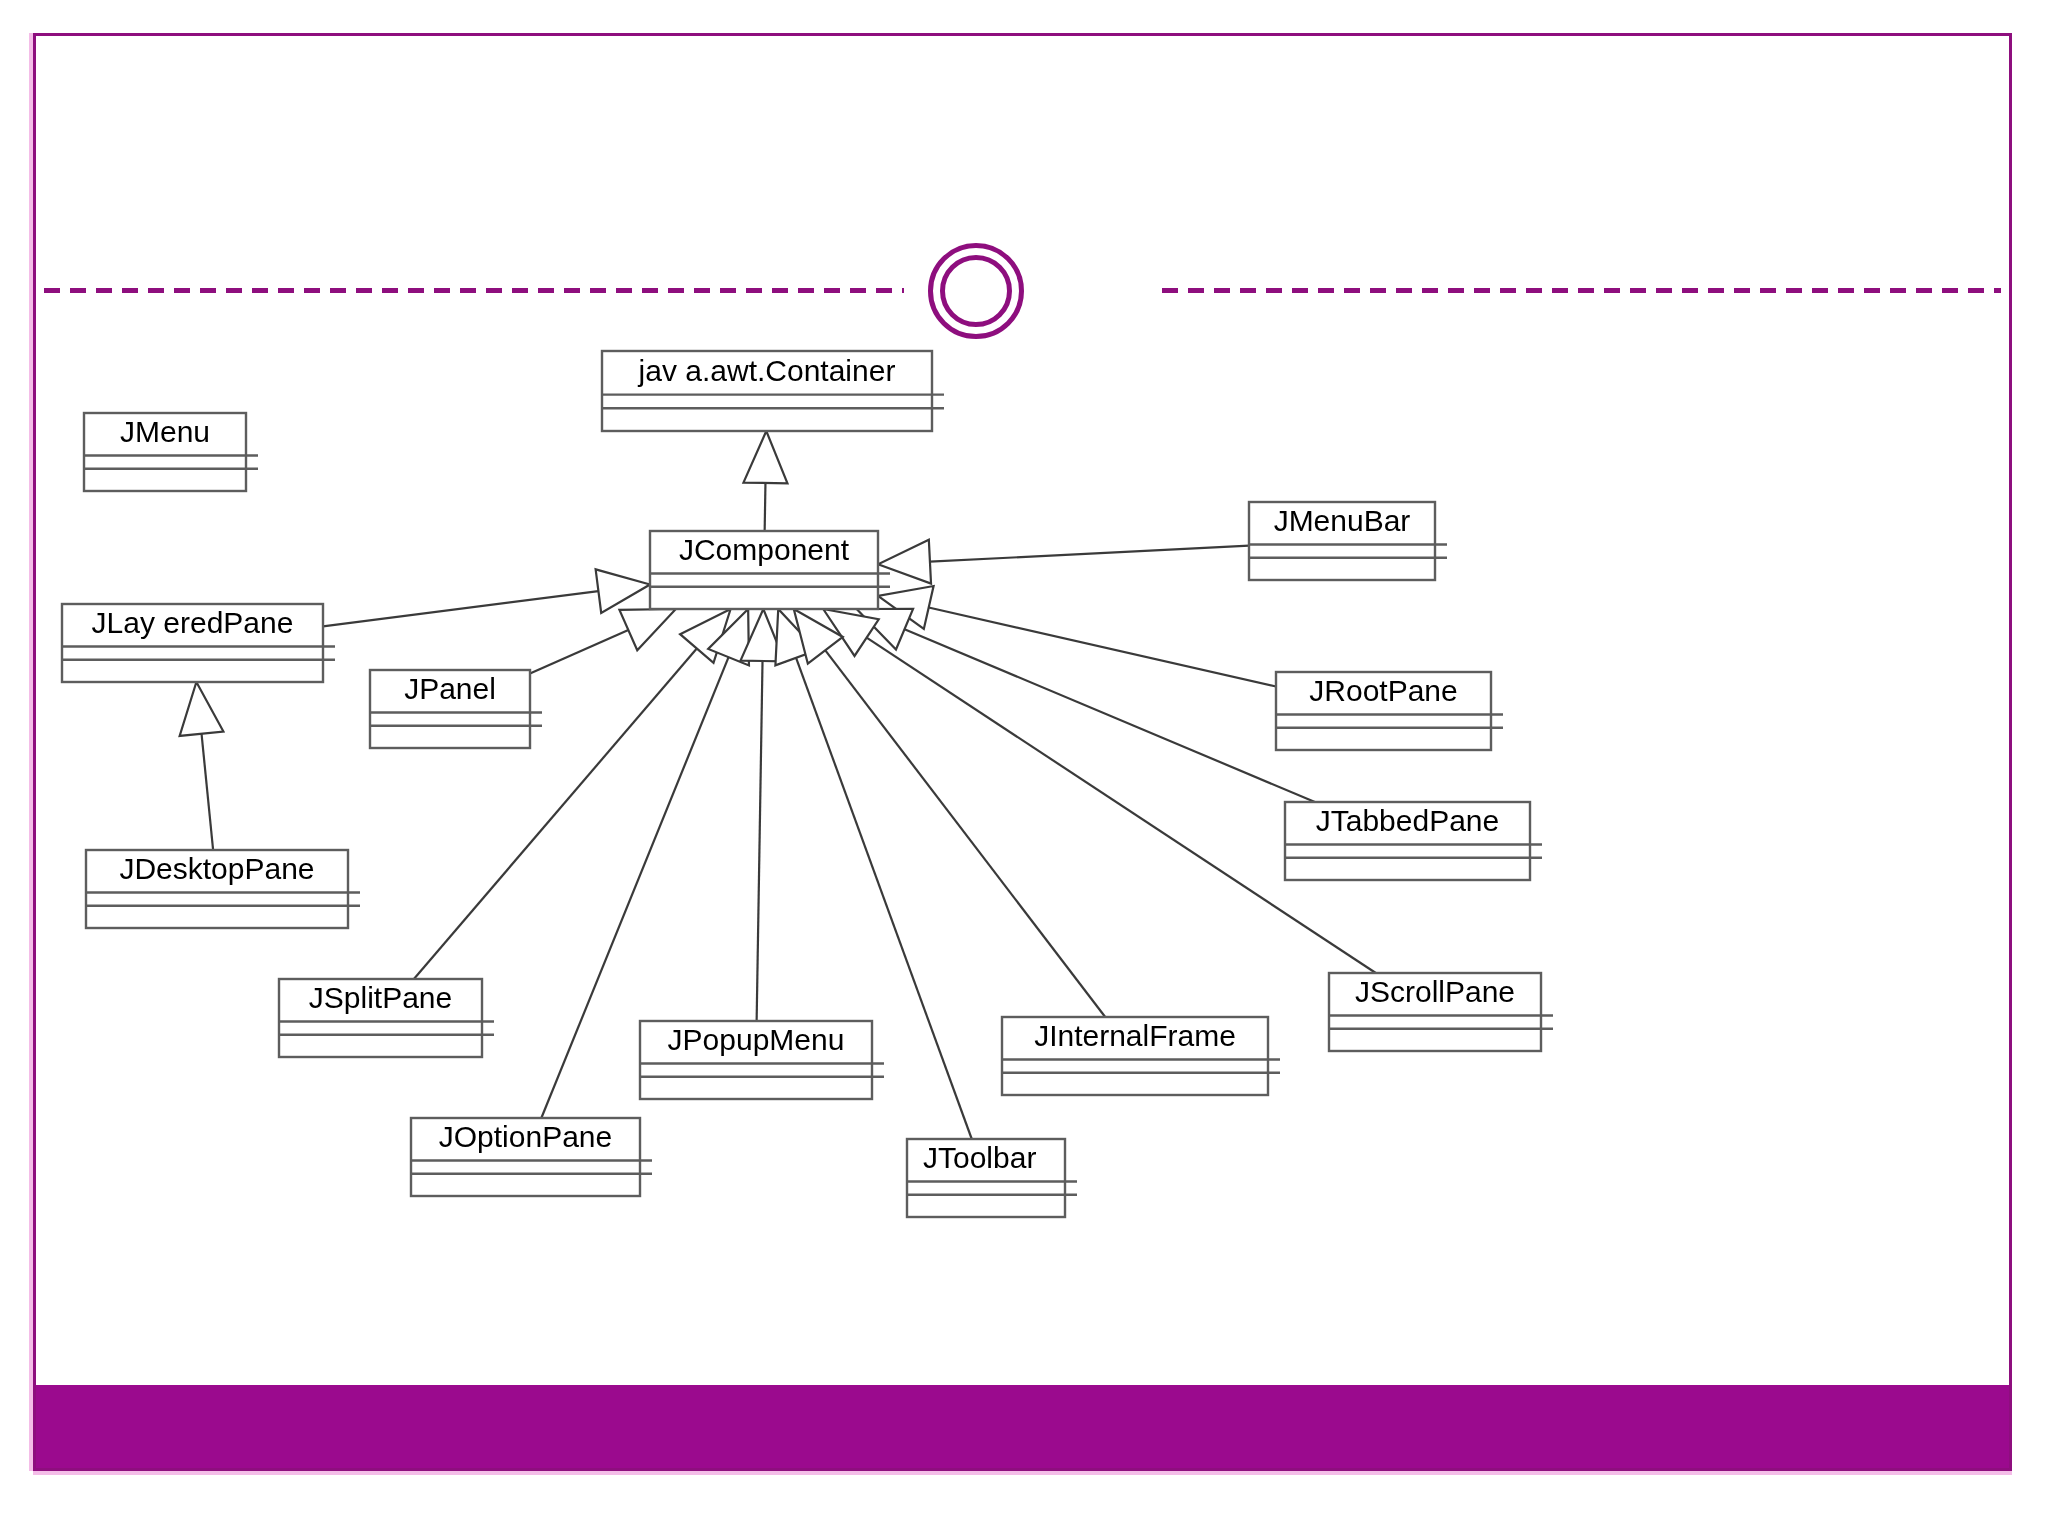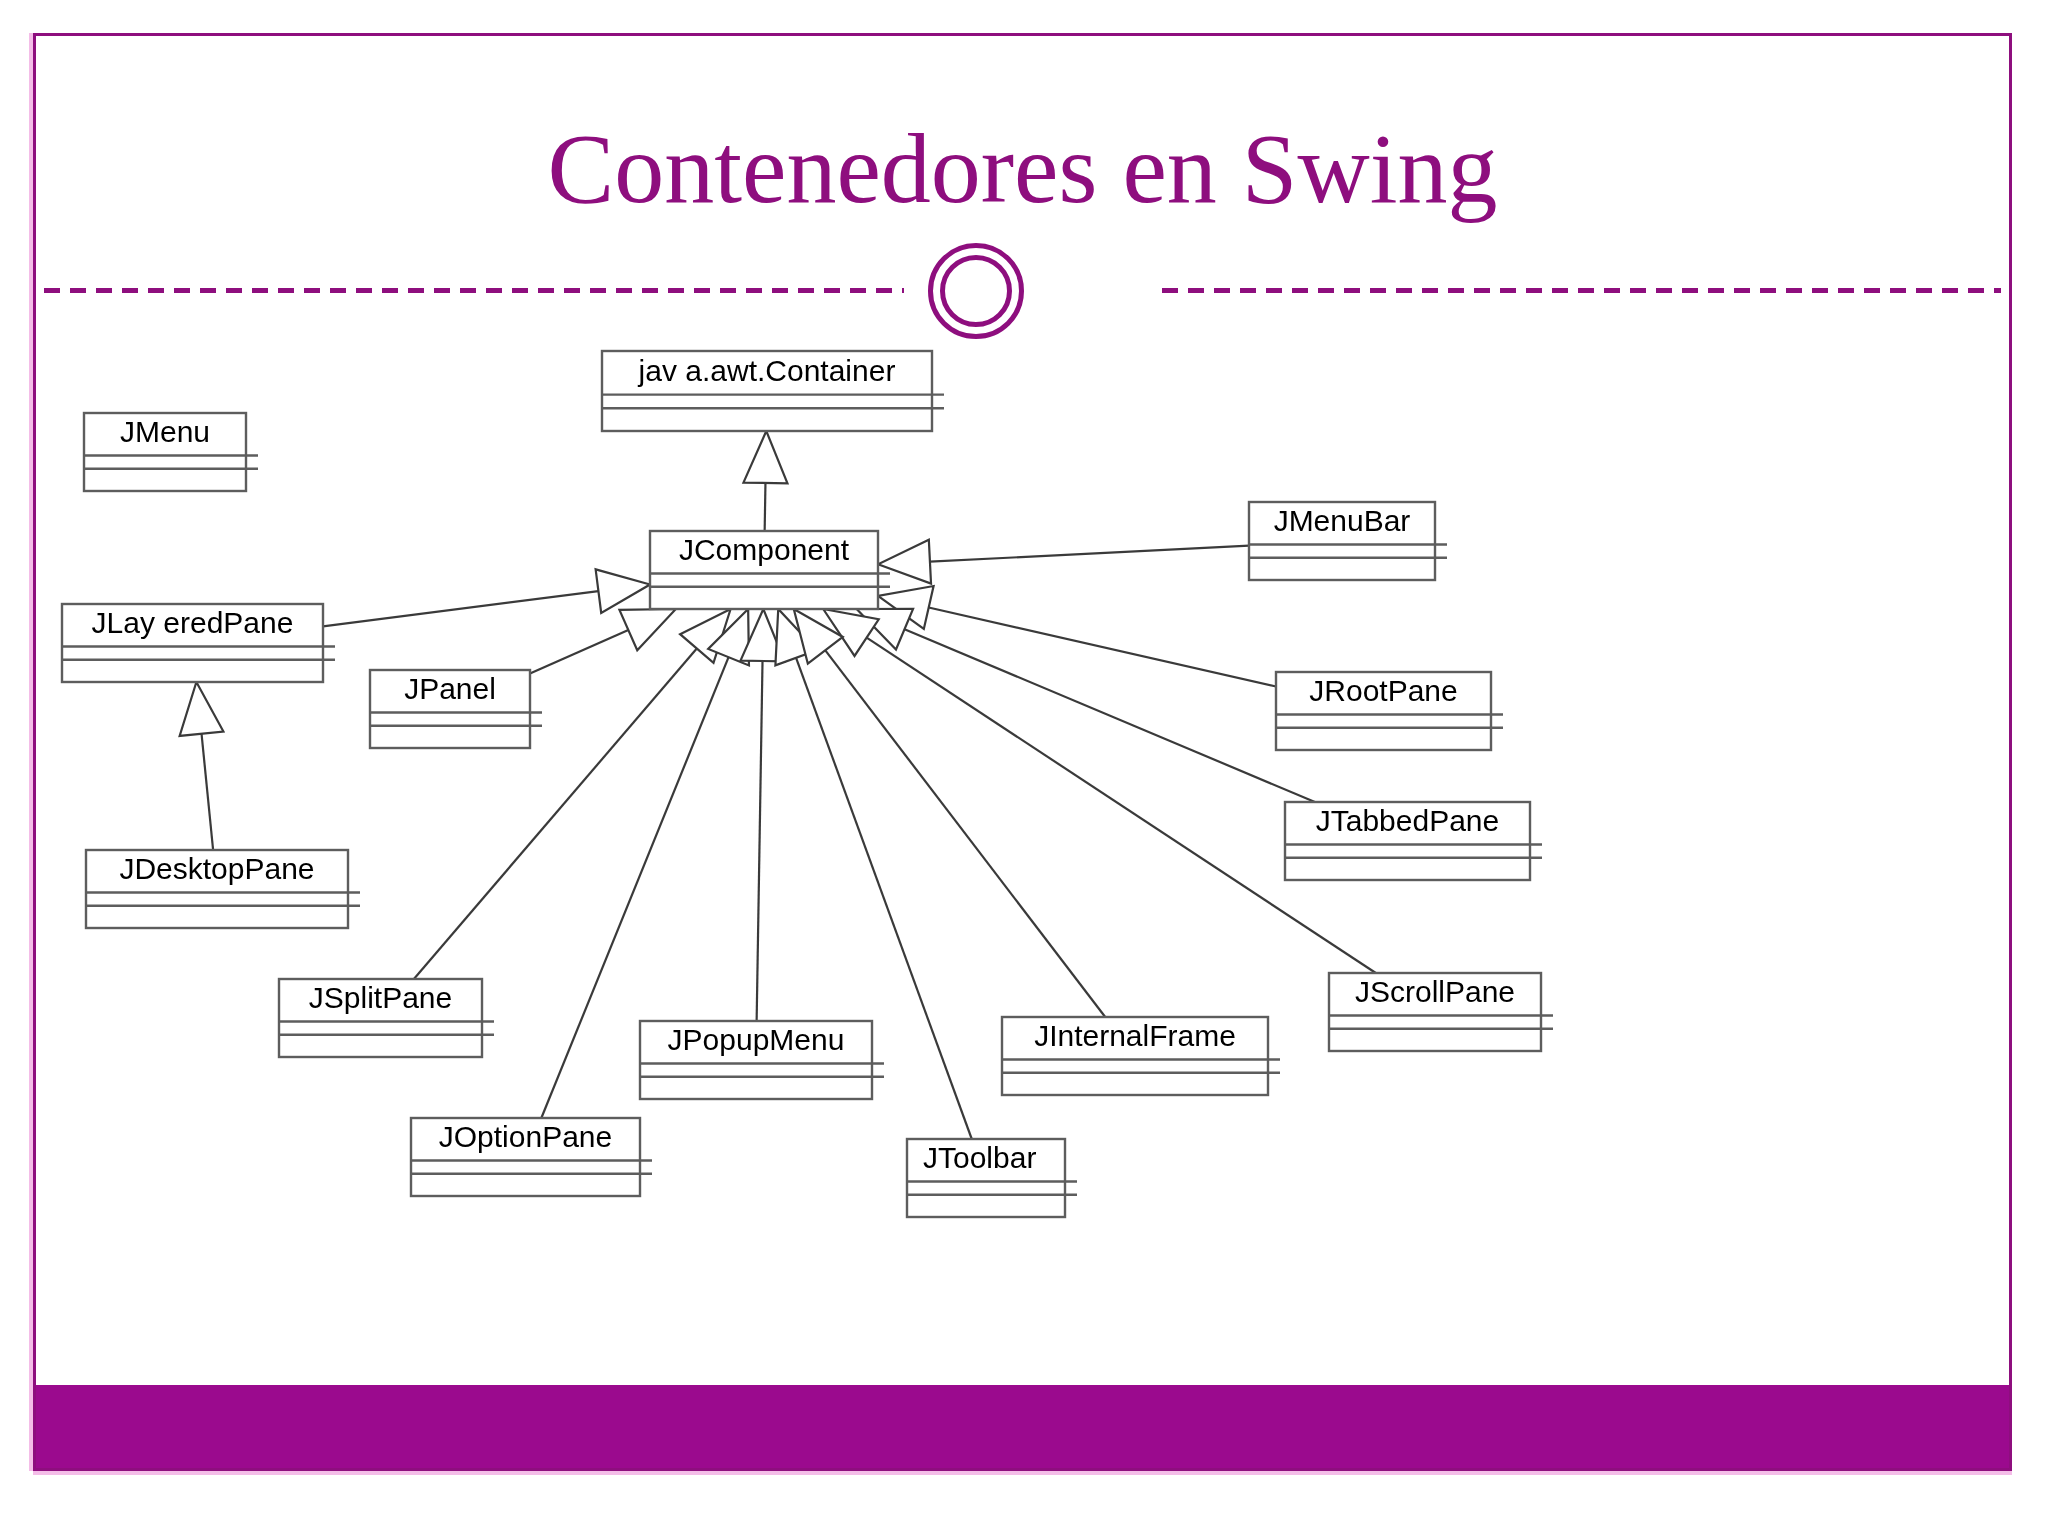--- a/index.html
+++ b/index.html
@@ -82,23 +82,20 @@
   }
   .cls-label.left-al{ text-anchor:start; }
   .link-line{ stroke:#3a3a3a; stroke-width:2.2; fill:none; }
   .arrow-head{ fill:#ffffff; stroke:#3a3a3a; stroke-width:2.2; }
 </style>
 </head>
 <body>
 
 <div id="slide">
 
-  <div id="title-area">
-    <div id="page-title">Contenedores en Swing</div>
-  </div>
 
   <div id="divider">
     <div class="dash-line dash-left"></div>
     <div class="dash-line dash-right"></div>
     <div id="ornament"></div>
   </div>
 
   <div id="diagram">
     <svg id="diagram-svg" width="1979" height="1100" viewBox="0 0 1979 1100">
       <g id="links-layer">

